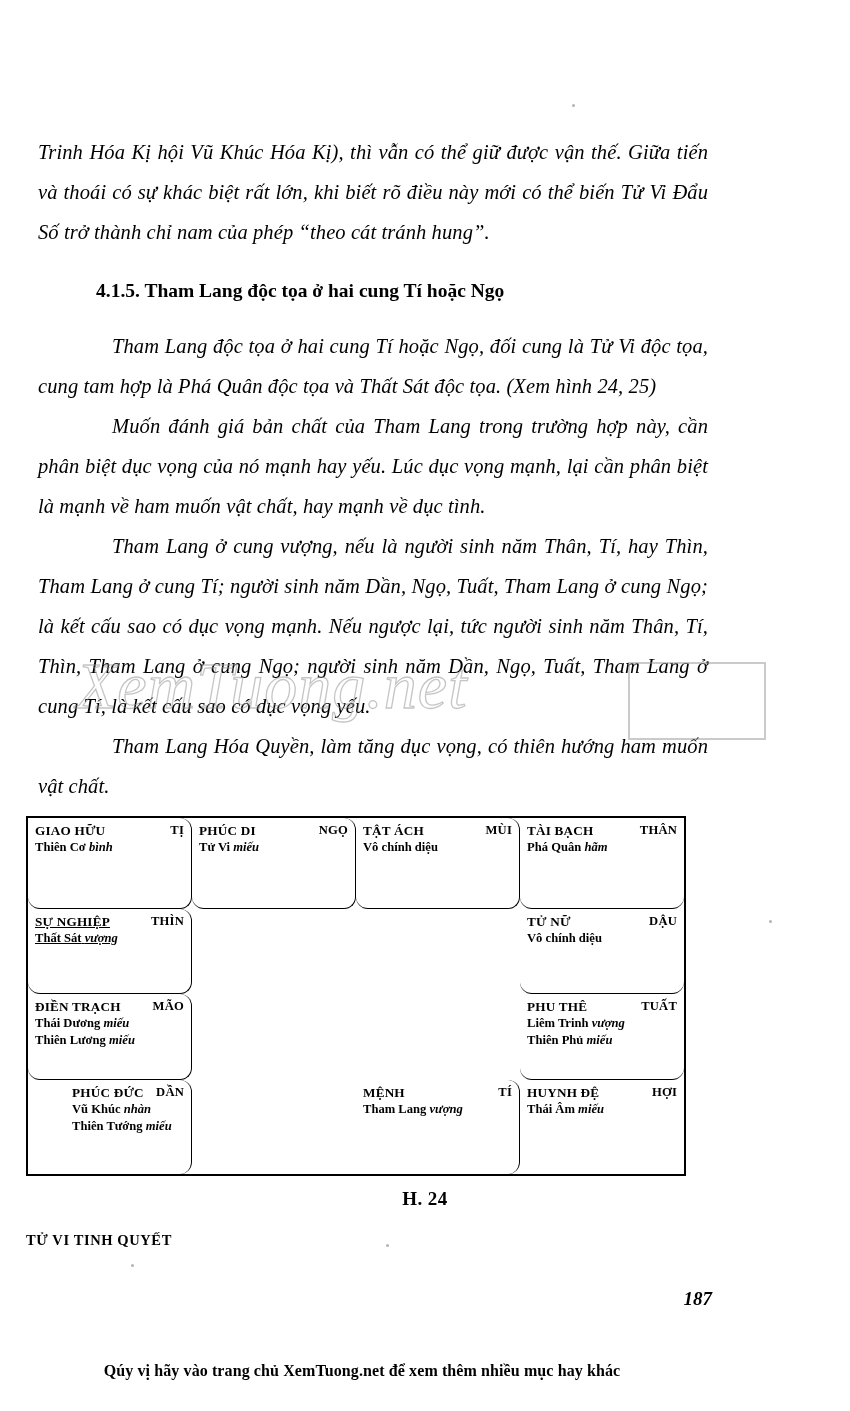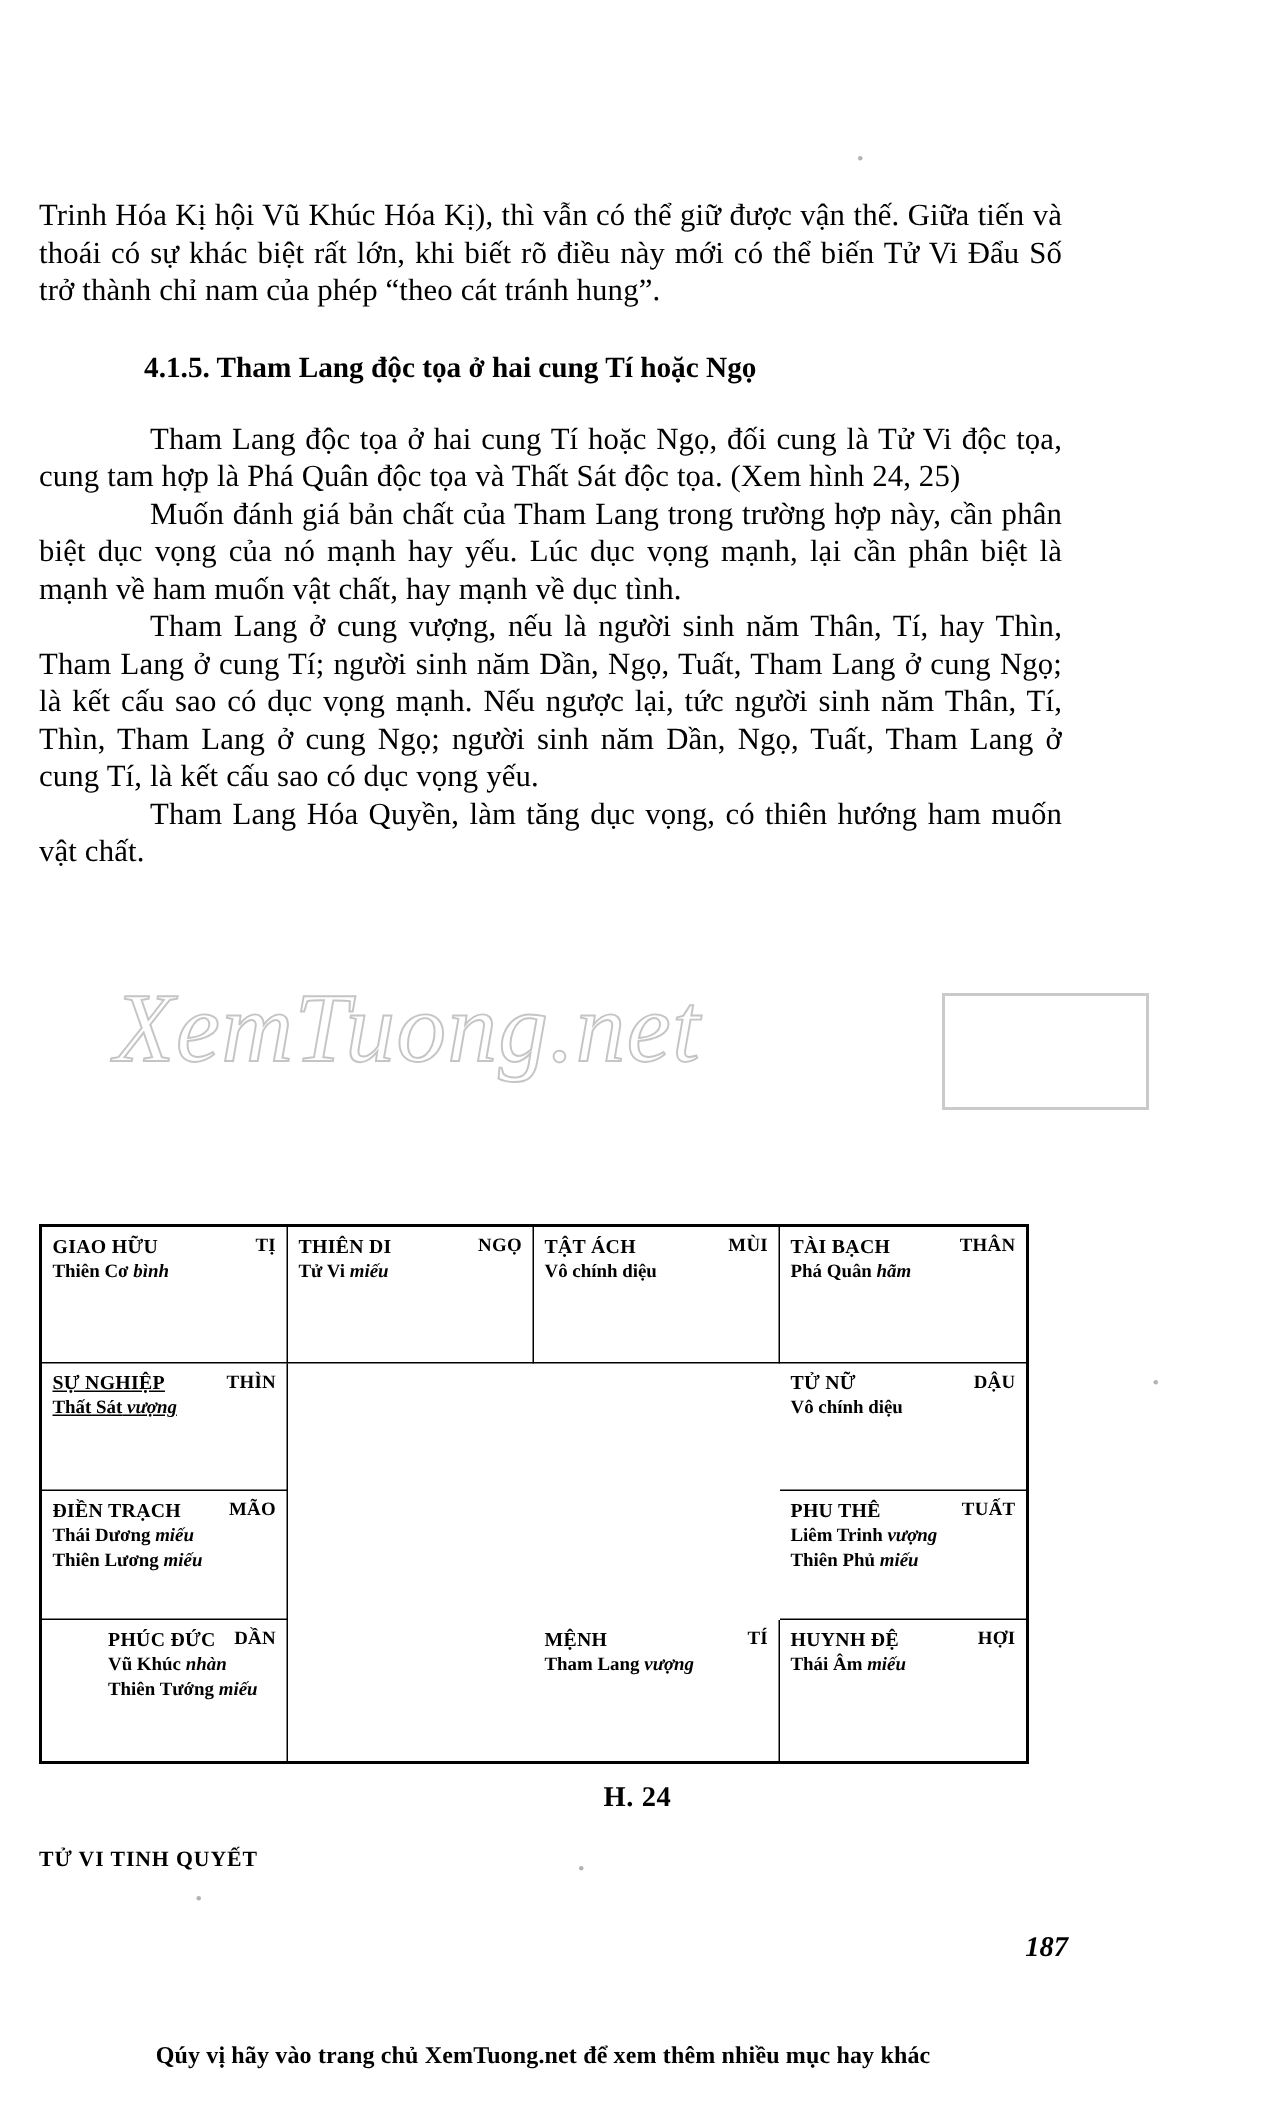--- a/index.html
+++ b/index.html
@@ -25,24 +25,25 @@
 
   
   .content {
     position: absolute;
     left: 26px;
     top: 132px;
     width: 682px;
   }
   .para {
     font-size: 20.5px;
-    line-height: 25px;
+    line-height: 40px;
     text-align: justify;
-    margin: 0 0 0 0;
+    margin: 0 0 0 12px;
     letter-spacing: 0.1px;
+    font-style: italic;
   }
   .para.indent {
     text-indent: 74px;
   }
 
   .heading {
     font-size: 19.5px;
     font-weight: bold;
     margin: 24px 0 20px 0;
     padding-left: 268px;
@@ -93,20 +94,21 @@
     z-index: 2;
     background: transparent;
   }
   .cell {
     position: absolute;
     box-sizing: border-box;
     border-right: 1.6px solid #000;
     border-bottom: 1.6px solid #000;
     padding: 5px 6px 0 7px;
     overflow: hidden;
+    border-radius: 12px;
   }
   .cell.no-right { border-right: none; }
   .cell.no-bottom { border-bottom: none; }
   .cell-head {
     position: relative;
     height: 16px;
     font-size: 13.2px;
     font-weight: bold;
     letter-spacing: 0.2px;
     white-space: nowrap;
@@ -209,21 +211,21 @@
     <div class="cell" style="left:0; top:0; width:25%; height:25.5%;">
       <div class="cell-head">
         <span>GIAO HỮU</span>
         <span class="cell-branch">TỊ</span>
       </div>
       <div class="cell-line"><span>Thiên Cơ</span> <i>bình</i></div>
     </div>
 
     <div class="cell" style="left:25%; top:0; width:25%; height:25.5%;">
       <div class="cell-head">
-        <span>THIÊN DI</span>
+        <span>PHÚC DI</span>
         <span class="cell-branch">NGỌ</span>
       </div>
       <div class="cell-line"><span>Tử Vi</span> <i>miếu</i></div>
     </div>
 
     <div class="cell" style="left:50%; top:0; width:25%; height:25.5%;">
       <div class="cell-head">
         <span>TẬT ÁCH</span>
         <span class="cell-branch">MÙI</span>
       </div>

